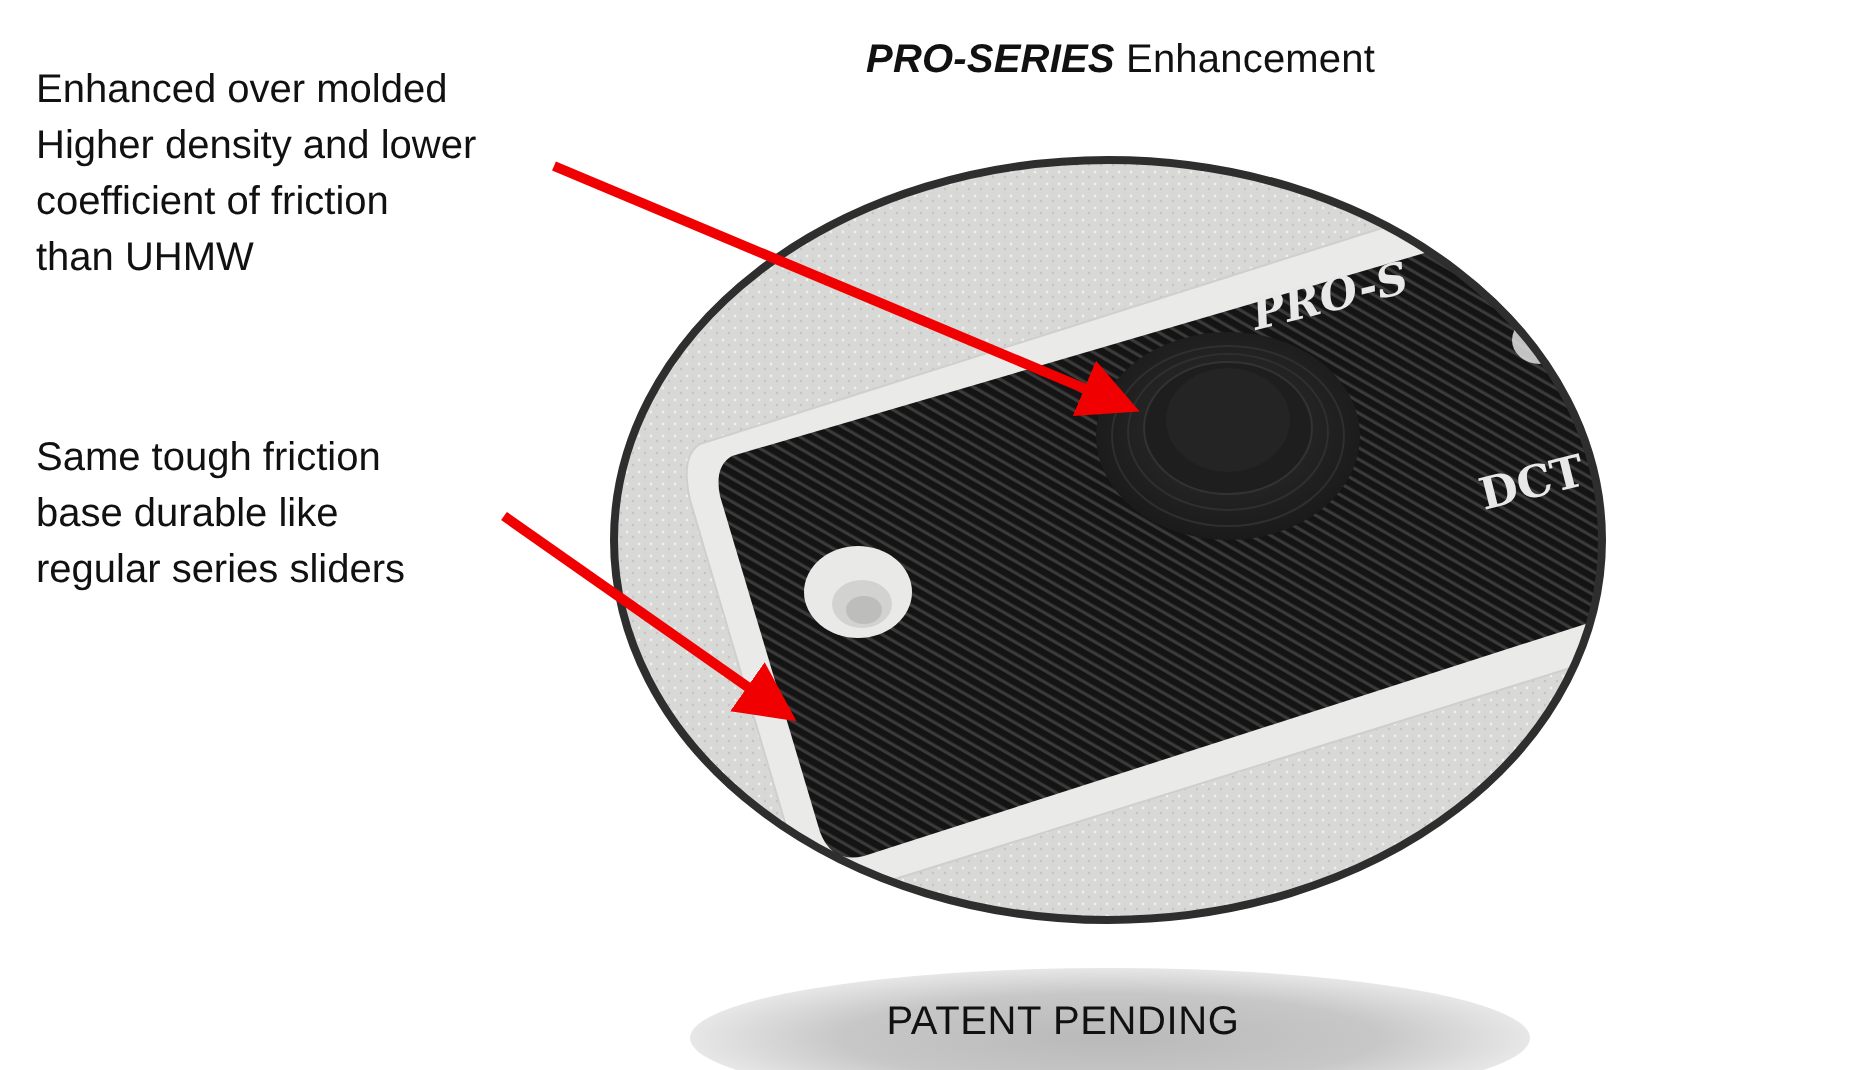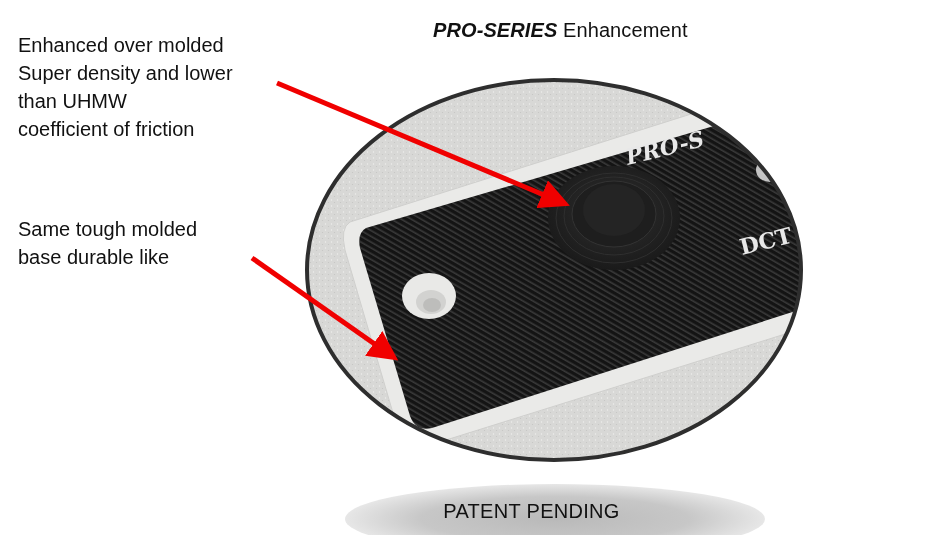--- a/index.html
+++ b/index.html
@@ -25,28 +25,29 @@
 </style>
 </head>
 <body>
 
 <div class="title">
   <span class="em">PRO-SERIES</span><span> Enhancement</span>
 </div>
 
 <div class="feature-block" id="block1">
   <span class="line">Enhanced over molded</span>
-  <span class="line">Super density and lower</span>
+  <span class="line">Higher density and lower</span>
+  <span class="line">coefficient of friction</span>
   <span class="line">than UHMW</span>
-  <span class="line">coefficient of friction</span>
 </div>
 
 <div class="feature-block" id="block2">
-  <span class="line">Same tough molded</span>
+  <span class="line">Same tough friction</span>
   <span class="line">base durable like</span>
+  <span class="line">regular series sliders</span>
 </div>
 
 <div class="shadow"></div>
 <div class="patent"><span>PATENT PENDING</span></div>
 
 <svg class="photo" width="925" height="535" viewBox="0 0 925 535">
   <defs>
     <clipPath id="ovalClip">
         <ellipse cx="554" cy="270" rx="247" ry="190"></ellipse>
       </clipPath>

